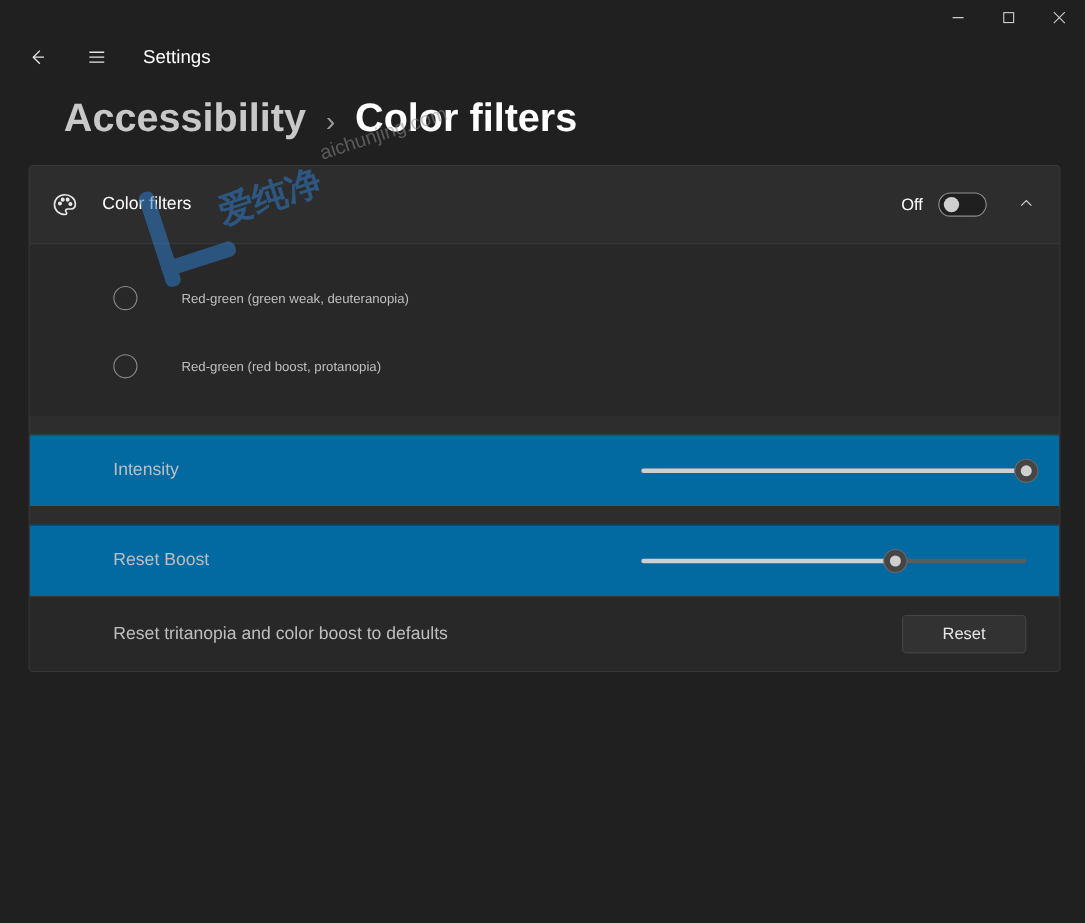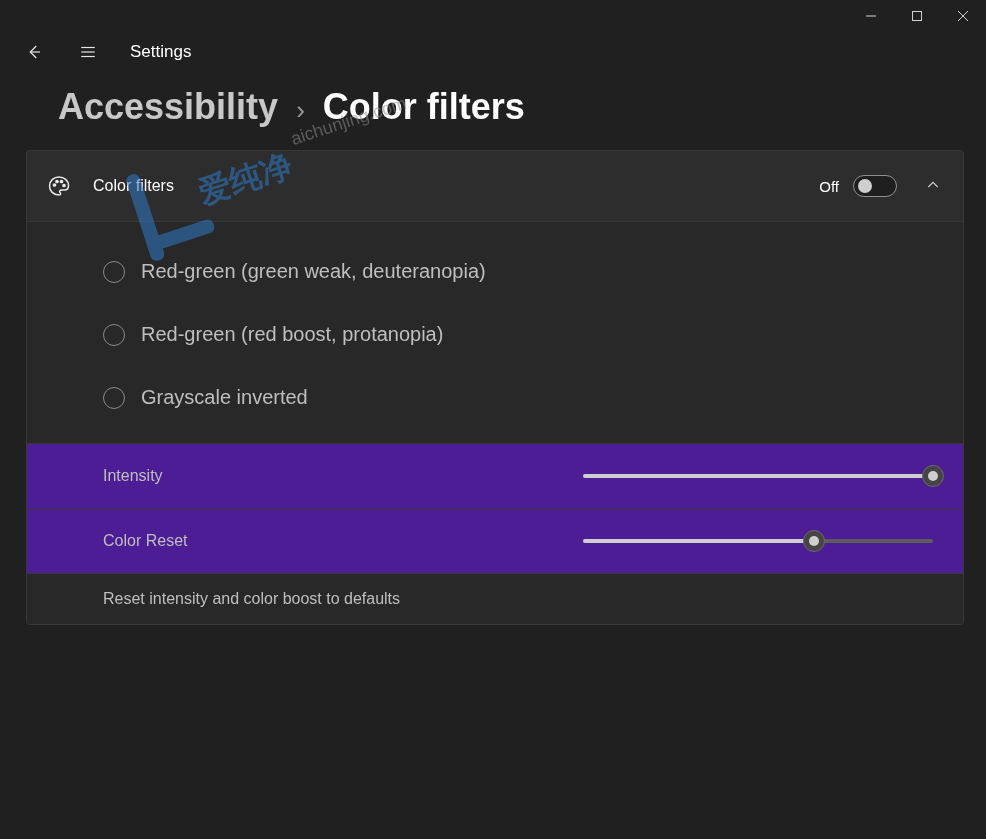--- a/index.html
+++ b/index.html
@@ -145,30 +145,31 @@
   .radio.checked::after {
     content: "";
     position: absolute;
     width: 12px; height: 12px;
     background: #d6d6d6;
     border: 3px solid #1d1d1d;
     border-radius: 50%;
     top: 50%; left: 50%;
     transform: translate(-50%, -50%);
   }
-  .radio-label { font-size: 20px; color: #bfbfbf; }
+  .radio-label { font-size: 12px; color: #bfbfbf; margin-left: 24px; }
 
   
   .setting-row {
-    background: #4c1d95;
+    background: #0369a1;
     border-top: 1px solid #383838;
     display: flex;
     align-items: center;
     padding: 20px 30px 20px 76px;
     gap: 40px;
+    margin-top: 17px;
   }
   .setting-label { font-size: 16px; color: #bfbfbf; flex: 0 0 150px; }
   .slider-track {
     flex: 1 1 auto;
     height: 24px;
     position: relative;
     cursor: pointer;
     max-width: 350px;
     margin-left: auto;
   }
@@ -336,46 +337,43 @@
 
     <div class="radio-panel">
       <div class="radio-row">
         <span class="radio"></span>
         <span class="radio-label">Red-green (green weak, deuteranopia)</span>
       </div>
       <div class="radio-row">
         <span class="radio"></span>
         <span class="radio-label">Red-green (red boost, protanopia)</span>
       </div>
-      <div class="radio-row">
-        <span class="radio"></span>
-        <span class="radio-label">Grayscale inverted</span>
-      </div>
     </div>
 
     <div class="setting-row">
       <span class="setting-label">Intensity</span>
       <div class="slider-track">
         <div class="slider-rail"></div>
         <div class="slider-fill" style="width:100%"></div>
         <div class="slider-thumb" style="left:100%"></div>
       </div>
     </div>
 
     <div class="setting-row">
-      <span class="setting-label">Color Reset</span>
+      <span class="setting-label">Reset Boost</span>
       <div class="slider-track">
         <div class="slider-rail"></div>
         <div class="slider-fill" style="width:66%"></div>
         <div class="slider-thumb" style="left:66%"></div>
       </div>
     </div>
 
     <div class="reset-row">
-      <span class="reset-label">Reset intensity and color boost to defaults</span>
+      <span class="reset-label">Reset tritanopia and color boost to defaults</span>
+      <button class="reset-btn">Reset</button>
     </div>
 
   </div>
 </div>
 
 <div class="watermark">
   <div class="wm-shape"></div>
   <span class="wm-cn">爱纯净</span>
   <span class="wm-dom">aichunjing.com</span>
 </div>

